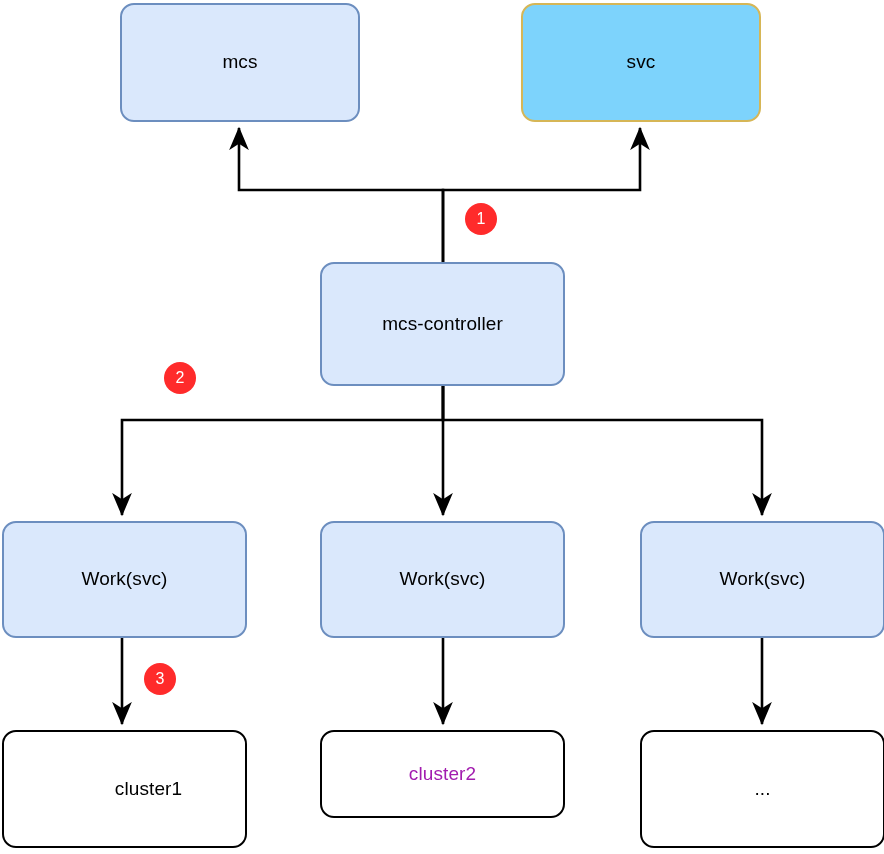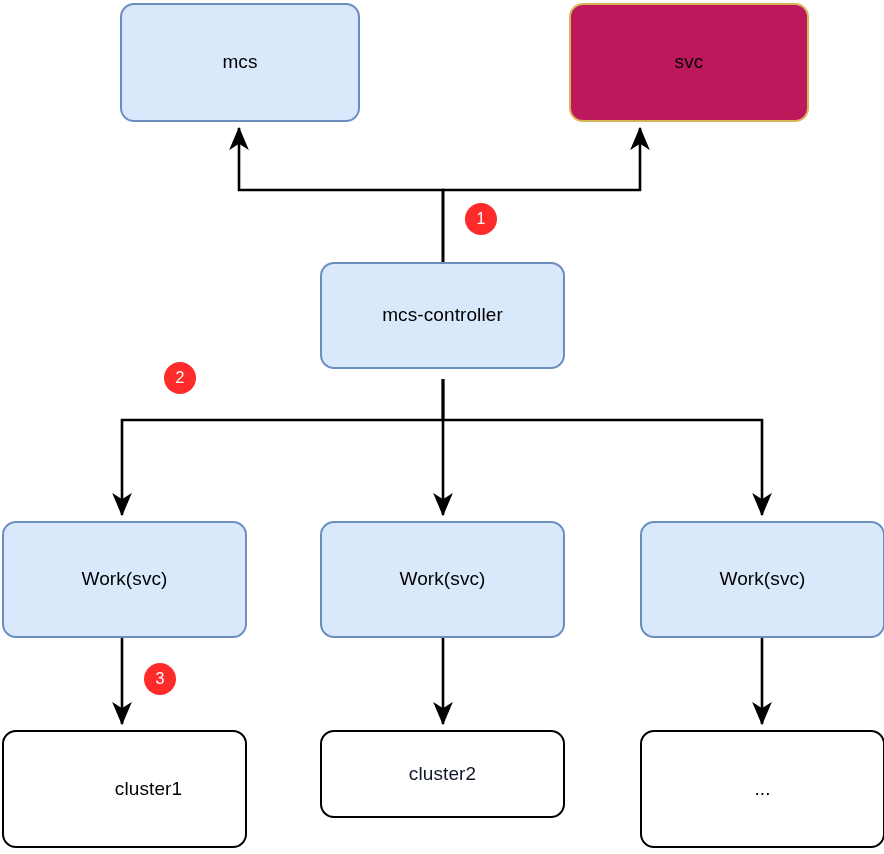--- a/index.html
+++ b/index.html
@@ -86,45 +86,45 @@
 
     <path d="M 443 638 L 443 724" fill="none" stroke="#000000" stroke-width="2.6" marker-end="url(#arrowhead)"></path>
 
     <path d="M 762 638 L 762 724" fill="none" stroke="#000000" stroke-width="2.6" marker-end="url(#arrowhead)"></path>
   </svg>
 
   <div class="node" id="node-mcs" style="left: 120px; top: 3px; width: 240px; height: 119px; background: rgb(218, 232, 252); border-color: rgb(108, 142, 191); color: rgb(0, 0, 0);">
     <span class="node-label">mcs</span>
   </div>
 
-  <div class="node" id="node-svc" style="left: 521px; top: 3px; width: 240px; height: 119px; background: #be185d; border-color: rgb(214, 182, 86); color: rgb(0, 0, 0); margin-left: 48px;">
+  <div class="node" id="node-svc" style="left: 521px; top: 3px; width: 240px; height: 119px; background: #7dd3fc; border-color: rgb(214, 182, 86); color: rgb(0, 0, 0);">
     <span class="node-label">svc</span>
   </div>
 
-  <div class="node" id="node-mcs-controller" style="left: 320px; top: 262px; width: 245px; height: 107px; background: rgb(218, 232, 252); border-color: rgb(108, 142, 191); color: rgb(0, 0, 0);">
+  <div class="node" id="node-mcs-controller" style="left: 320px; top: 262px; width: 245px; height: 124px; background: rgb(218, 232, 252); border-color: rgb(108, 142, 191); color: rgb(0, 0, 0);">
     <span class="node-label">mcs-controller</span>
   </div>
 
   <div class="node" id="node-work-svc-1" style="left: 2px; top: 521px; width: 245px; height: 117px; background: rgb(218, 232, 252); border-color: rgb(108, 142, 191); color: rgb(0, 0, 0);">
     <span class="node-label">Work(svc)</span>
   </div>
 
   <div class="node" id="node-work-svc-2" style="left: 320px; top: 521px; width: 245px; height: 117px; background: rgb(218, 232, 252); border-color: rgb(108, 142, 191); color: rgb(0, 0, 0);">
     <span class="node-label">Work(svc)</span>
   </div>
 
   <div class="node" id="node-work-svc-3" style="left: 640px; top: 521px; width: 245px; height: 117px; background: rgb(218, 232, 252); border-color: rgb(108, 142, 191); color: rgb(0, 0, 0);">
     <span class="node-label">Work(svc)</span>
   </div>
 
   <div class="node" id="node-cluster1" style="left: 2px; top: 730px; width: 245px; height: 118px; background: rgb(255, 255, 255); border-color: rgb(0, 0, 0); color: rgb(0, 0, 0); padding-left: 48px;">
     <span class="node-label">cluster1</span>
   </div>
 
-  <div class="node" id="node-cluster2" style="left: 320px; top: 730px; width: 245px; height: 88px; background: rgb(255, 255, 255); border-color: rgb(0, 0, 0); color: #0f172a;">
+  <div class="node" id="node-cluster2" style="left: 320px; top: 730px; width: 245px; height: 88px; background: rgb(255, 255, 255); border-color: rgb(0, 0, 0); color: #a21caf;">
     <span class="node-label">cluster2</span>
   </div>
 
   <div class="node" id="node-cluster3" style="left: 640px; top: 730px; width: 245px; height: 118px; background: rgb(255, 255, 255); border-color: rgb(0, 0, 0); color: rgb(0, 0, 0);">
     <span class="node-label">...</span>
   </div>
 
   <div class="badge" id="badge-1" style="left: 465px; top: 203px; background: rgb(255, 43, 43); color: rgb(255, 255, 255);">
     <span>1</span>
   </div>

